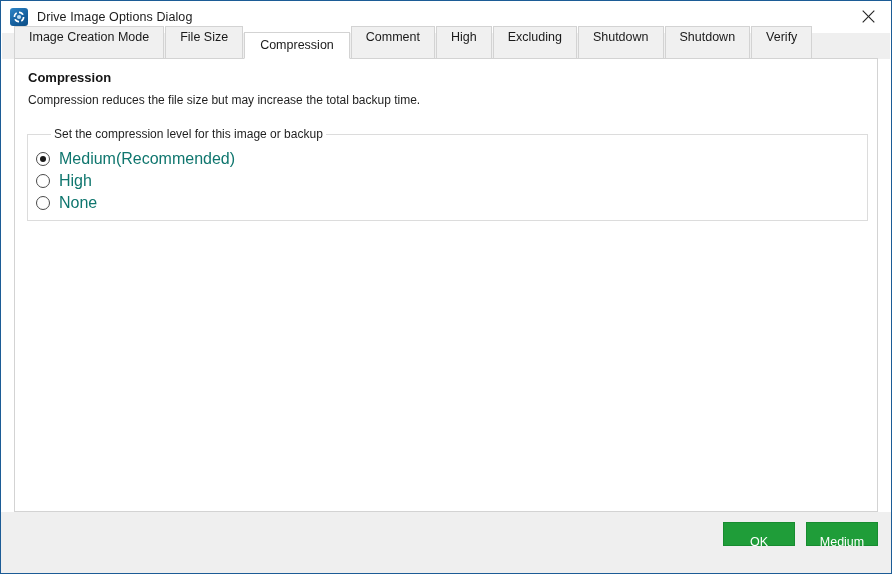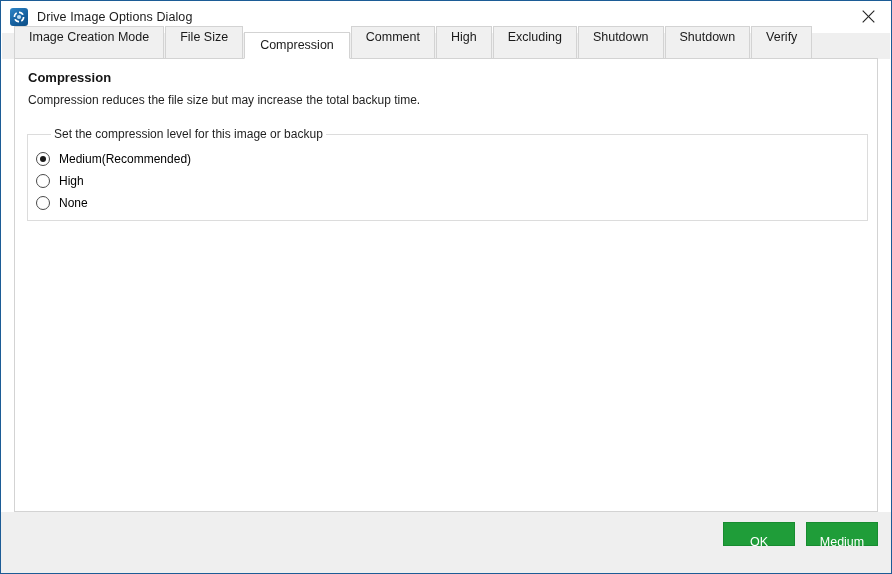--- a/index.html
+++ b/index.html
@@ -177,22 +177,22 @@
   }
   .radio-row.checked .radio-mark::after {
     content: "";
     position: absolute;
     left: 3px; top: 3px;
     width: 6px; height: 6px;
     border-radius: 50%;
     background: #1a1a1a;
   }
   .radio-label {
-    font-size: 12px;
-    color: #000000;
+    font-size: 16px;
+    color: #0f766e;
     white-space: nowrap;
   }
 
   
   .footer {
     position: relative;
     flex: 1 1 auto;
     background: #efefef;
   }
   .btn {

